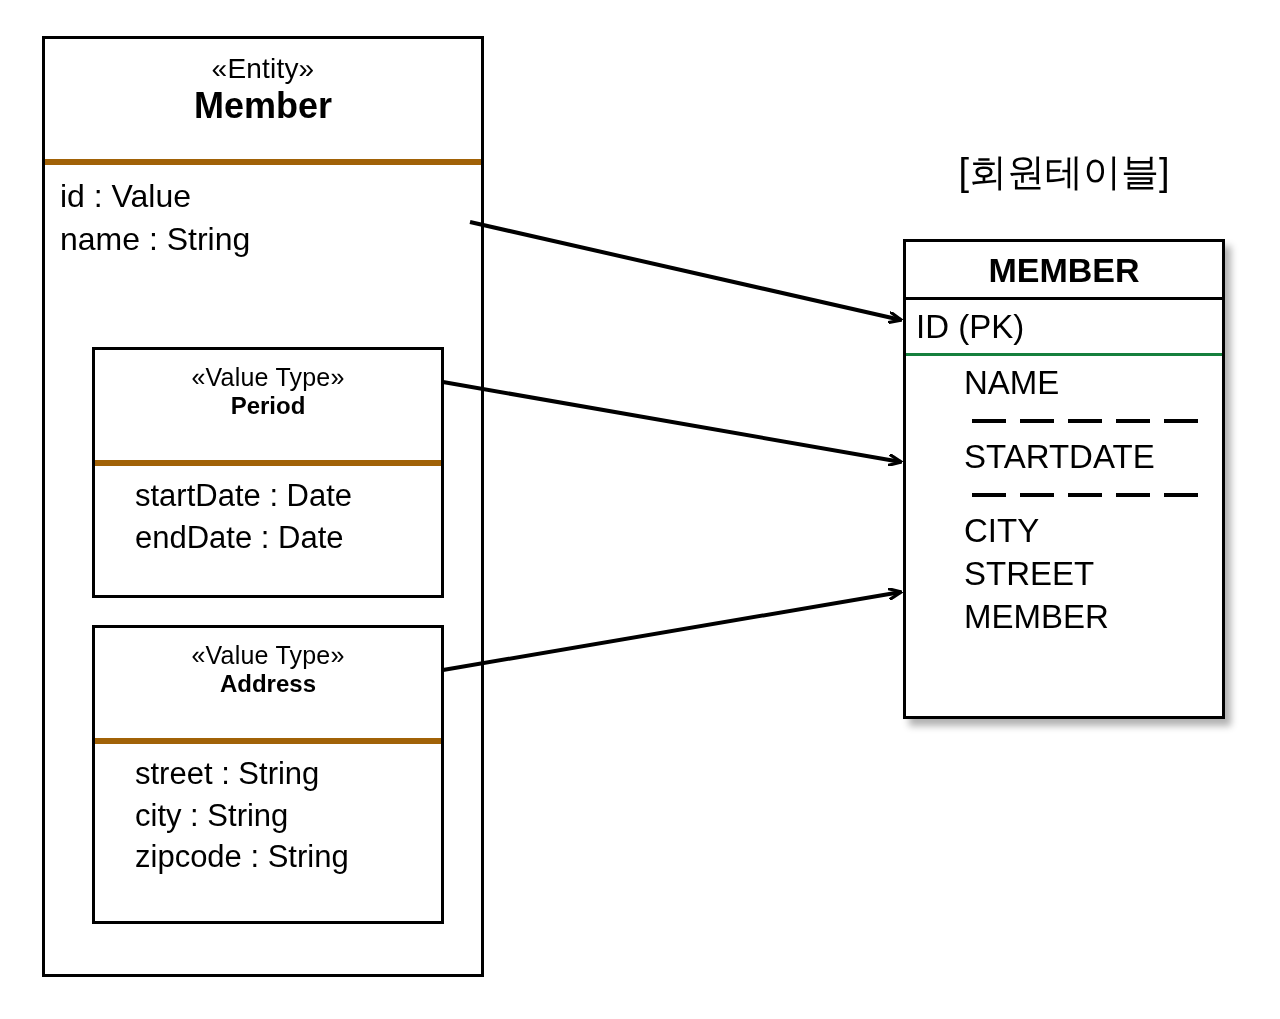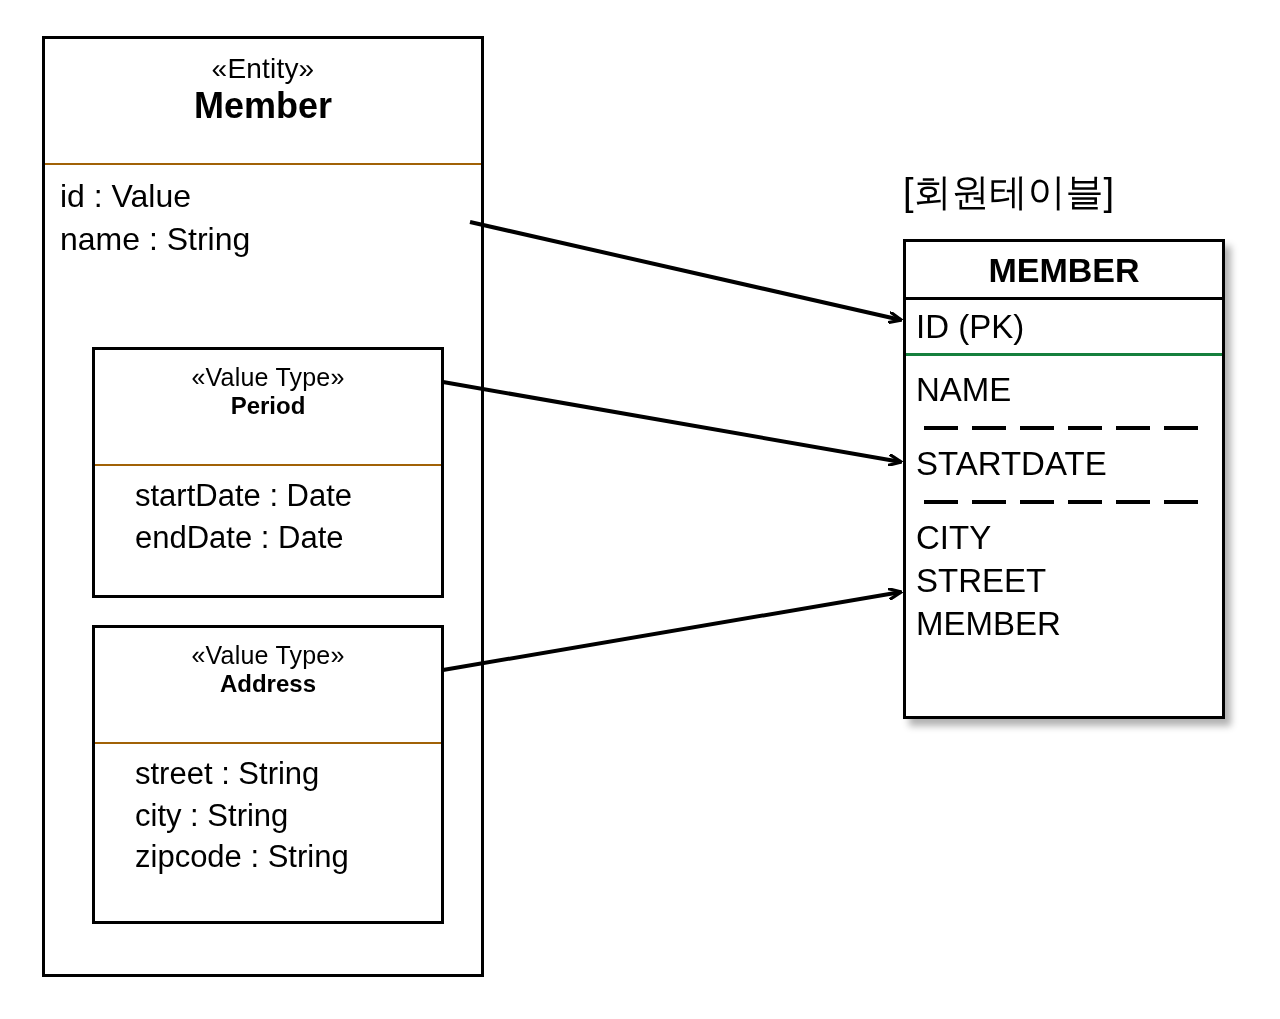--- a/index.html
+++ b/index.html
@@ -23,21 +23,21 @@
   .uml-box {
     position: absolute;
     box-sizing: border-box;
     background: #ffffff;
     border: 3px solid #000000;
   }
   .uml-header {
     box-sizing: border-box;
     text-align: center;
     padding: 10px 6px 8px 6px;
-    border-bottom: 2px solid #a16207;
+    border-bottom: 6px solid #a16207;
   }
   .stereotype {
     display: block;
     font-size: 27px;
     font-weight: 400;
     line-height: 1.12;
     letter-spacing: 0.2px;
   }
   .classname {
     display: block;
@@ -91,24 +91,24 @@
   .vt-box .classname { font-size: 24px; }
   .vt-box .uml-attrs { padding-left: 40px; padding-top: 9px; }
   .vt-box .attr-line { font-size: 31px; line-height: 1.34; }
 
   
   #table-caption {
     position: absolute;
     left: 903px;
     top: 152px;
     width: 322px;
+    text-align: center;
     font-size: 38px;
     font-weight: 400;
     line-height: 1.1;
-    margin-top: 20px;
   }
   #member-table {
     position: absolute;
     left: 903px;
     top: 239px;
     width: 322px;
     height: 480px;
     box-sizing: border-box;
     background: #ffffff;
     border: 3px solid #000000;
@@ -126,21 +126,22 @@
   .tbl-pk {
     box-sizing: border-box;
     font-size: 33px;
     font-weight: 400;
     line-height: 1.0;
     padding: 10px 0 10px 10px;
     border-bottom: 3px solid #15803d;
   }
   .tbl-body {
     box-sizing: border-box;
-    padding: 13px 0 0 10px;
+    padding: 6px 0 0 10px;
+    margin-left: 48px;
   }
   .tbl-col {
     display: block;
     font-size: 33px;
     font-weight: 400;
     line-height: 1.30;
     white-space: pre;
   }
   .tbl-sep {
     height: 26px;

